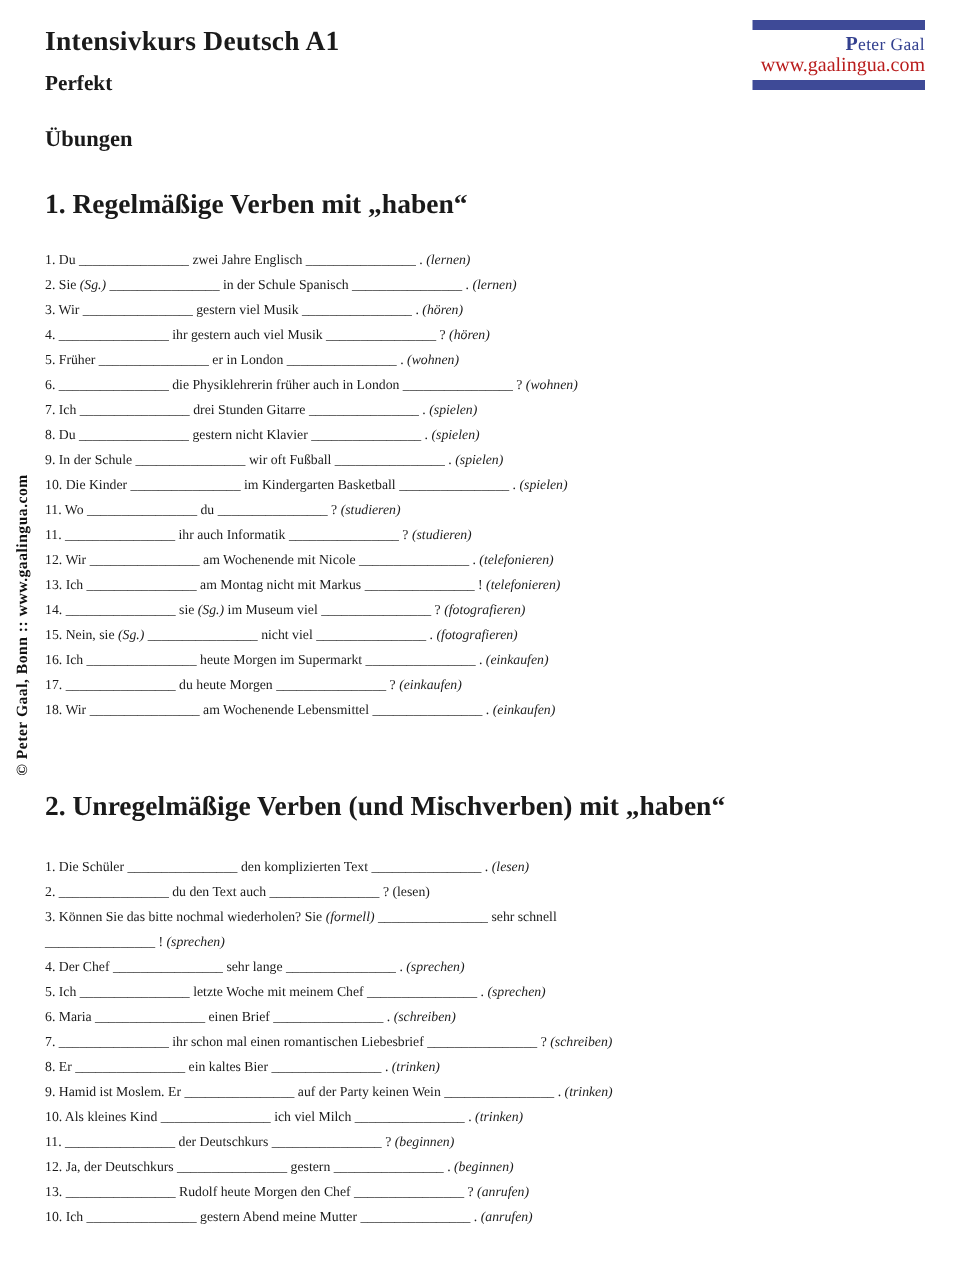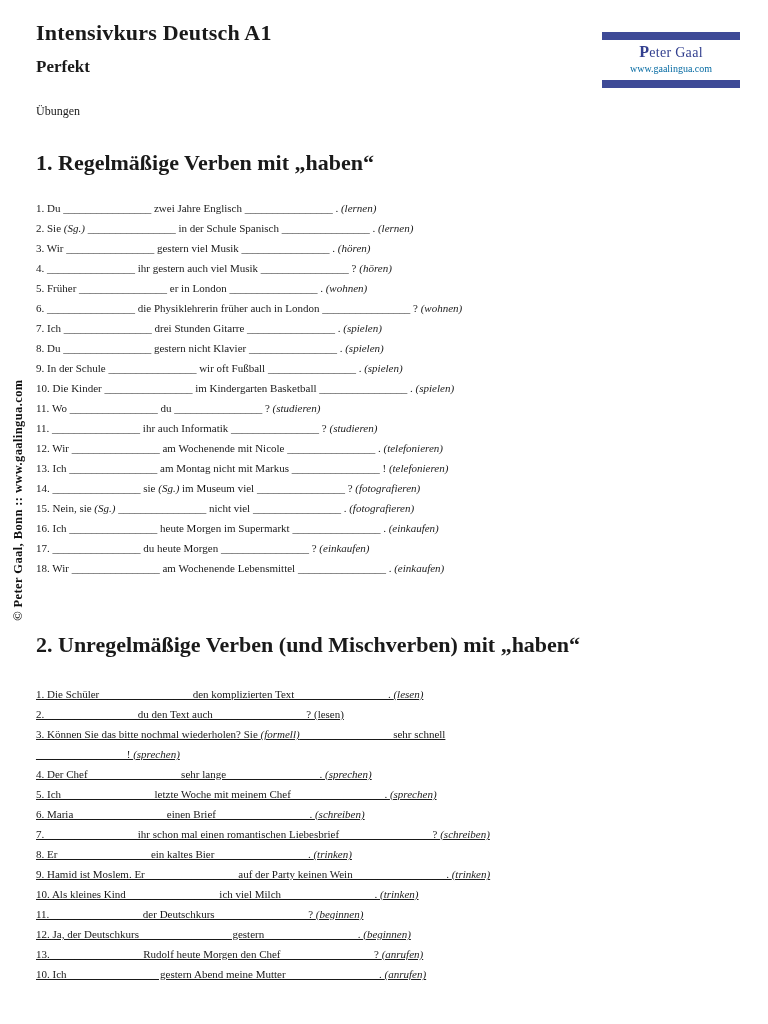--- a/index.html
+++ b/index.html
@@ -14,43 +14,43 @@
   .side-copy{
     position:absolute;top:500px;left:18px;
     transform:translate(-50%,-50%) rotate(-90deg);
     transform-origin:center center;
     white-space:nowrap;font-weight:bold;font-size:12.5px;letter-spacing:.4px;
     color:#111;
   }
 
   
   .logo{
-    position:absolute;top:32px;left:602px;width:138px;text-align:center;
+    position:absolute;top:16px;left:602px;width:138px;text-align:right;
   }
   .logo .bar{height:8px;background:#3e4a97;}
   .logo .bar.top{margin-bottom:4px;}
   .logo .bar.bottom{margin-top:4px;}
   .logo .lname{
     font-size:14px;color:#33408f;line-height:16px;letter-spacing:.3px;
   }
   .logo .lname::first-letter{font-size:16px;font-weight:bold;}
-  .logo .lurl{font-size:10px;color:#0369a1;line-height:15px;}
+  .logo .lurl{font-size:16px;color:#b91c1c;line-height:15px;}
 
   
   .content{position:absolute;top:22px;left:36px;width:700px;}
   .doc-title{margin:0;font-size:22px;font-weight:bold;line-height:22px;letter-spacing:.2px;}
   .doc-sub{margin:12px 0 0 0;font-size:17px;font-weight:bold;line-height:22px;}
-  .doc-sub2{margin:22px 0 0 0;font-size:12px;font-weight:normal;line-height:22px;}
+  .doc-sub2{margin:22px 0 0 0;font-size:18px;font-weight:bold;line-height:22px;}
 
   .sec-h{margin:0;font-size:22px;font-weight:bold;line-height:22px;}
   section.sec .sec-h{margin-top:0;}
   #sections > section:nth-child(1) > .sec-h{margin-top:30px;}
   #sections > section:nth-child(2) > .sec-h{margin-top:56px;}
   .lines{margin-top:24px;}
-  #sections > section:nth-child(2) > .lines{margin-top:28px;text-decoration:underline;}
+  #sections > section:nth-child(2) > .lines{margin-top:28px;}
   .line{font-size:11px;line-height:20px;white-space:nowrap;}
   .line em{font-style:italic;}
 </style>
 </head>
 <body>
 
 <div class="page">
 
   <div class="side-copy">© Peter Gaal, Bonn :: www.gaalingua.com</div>
 

